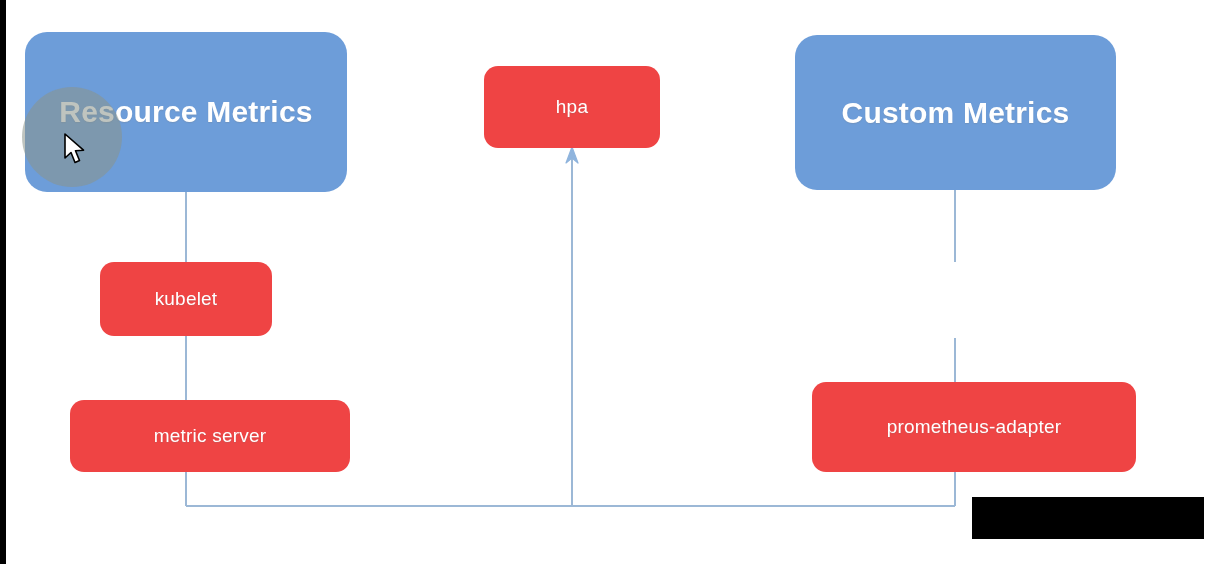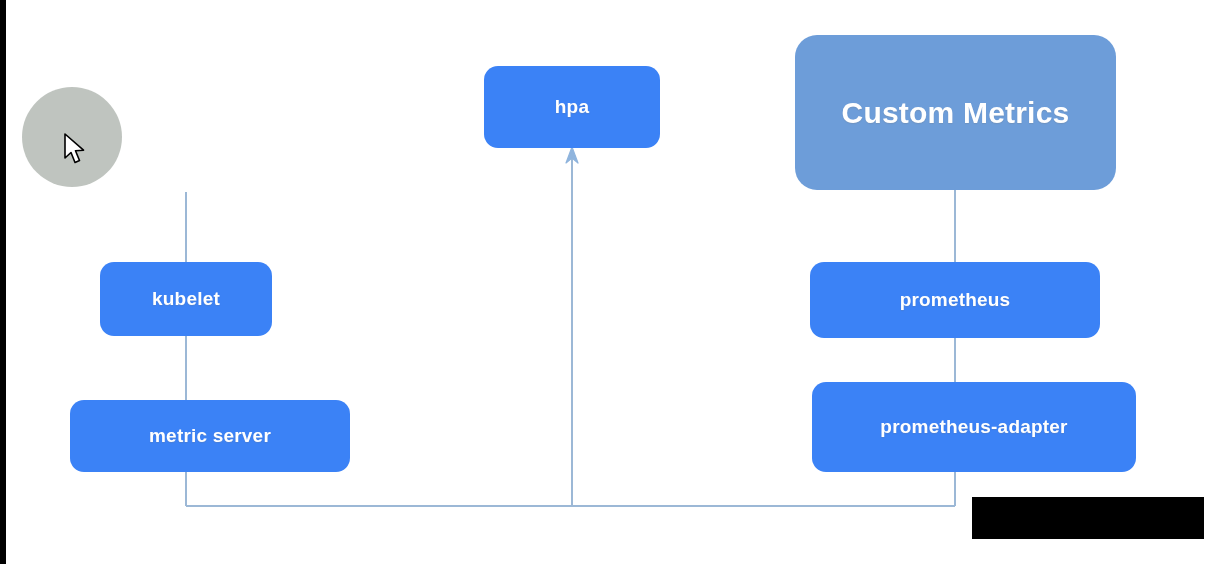--- a/index.html
+++ b/index.html
@@ -48,23 +48,23 @@
     text-shadow: 0 1px 1px rgba(120,120,120,0.25);
     user-select: none;
   }
   .node.blue {
     background: #6d9dd9;
     font-size: 30px;
     font-weight: 600;
     border-radius: 22px;
   }
   .node.orange {
-    background: #3b82f6;
+    background: #ef4444;
     font-size: 19px;
-    font-weight: 700;
+    font-weight: 400;
   }
 
   
   .click-halo {
     position: absolute;
     border-radius: 50%;
     background: rgba(138,148,138,0.55);
     pointer-events: none;
   }
 
@@ -102,36 +102,36 @@
       <path d="M 955 472 L 955 506"></path>
 
       <path d="M 186 506 L 955 506"></path>
 
       <path d="M 572 506 L 572 152"></path>
     </g>
 
     <path d="M 572 147 L 566 163 L 572 158 L 578 163 Z" fill="#8fb4dd" stroke="#8fb4dd" stroke-width="1.2" stroke-linejoin="round"></path>
   </svg>
 
+  <div class="node blue" style="left:25px; top:32px; width:322px; height:160px;">
+    <span>Resource Metrics</span>
+  </div>
 
   <div class="node orange" style="left:484px; top:66px; width:176px; height:82px;">
     <span>hpa</span>
   </div>
 
   <div class="node orange" style="left:100px; top:262px; width:172px; height:74px;">
     <span>kubelet</span>
   </div>
 
   <div class="node blue" style="left:795px; top:35px; width:321px; height:155px;">
     <span>Custom Metrics</span>
   </div>
 
-  <div class="node orange" style="left:810px; top:262px; width:290px; height:76px;">
-    <span>prometheus</span>
-  </div>
 
   <div class="node orange" style="left:70px; top:400px; width:280px; height:72px;">
     <span>metric server</span>
   </div>
 
   <div class="node orange" style="left:812px; top:382px; width:324px; height:90px;">
     <span>prometheus-adapter</span>
   </div>
 
   <div class="click-halo" style="left:22px; top:87px; width:100px; height:100px;"></div>

